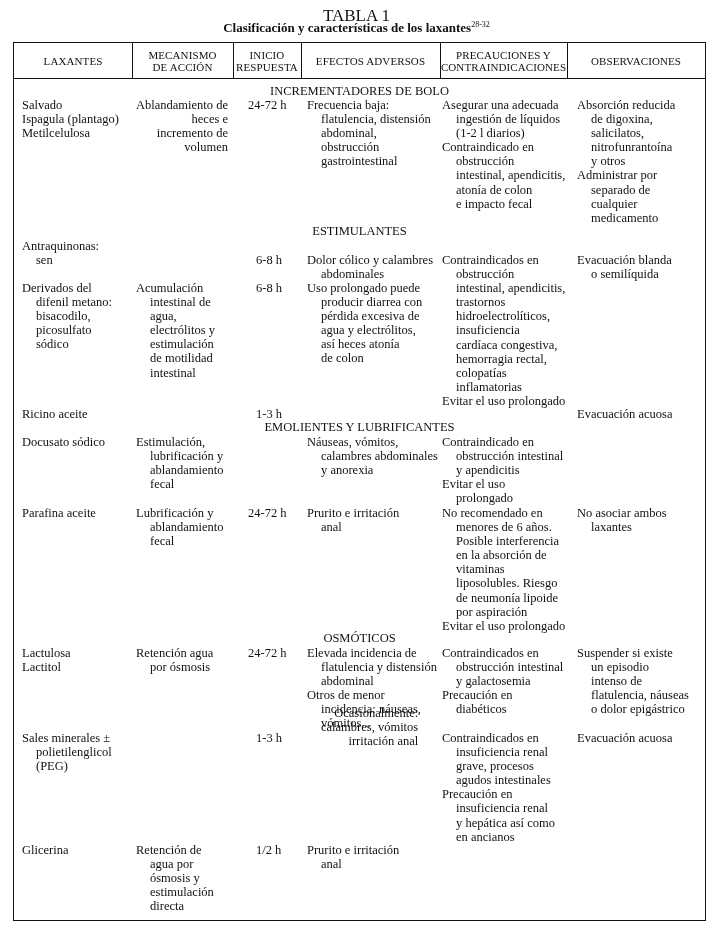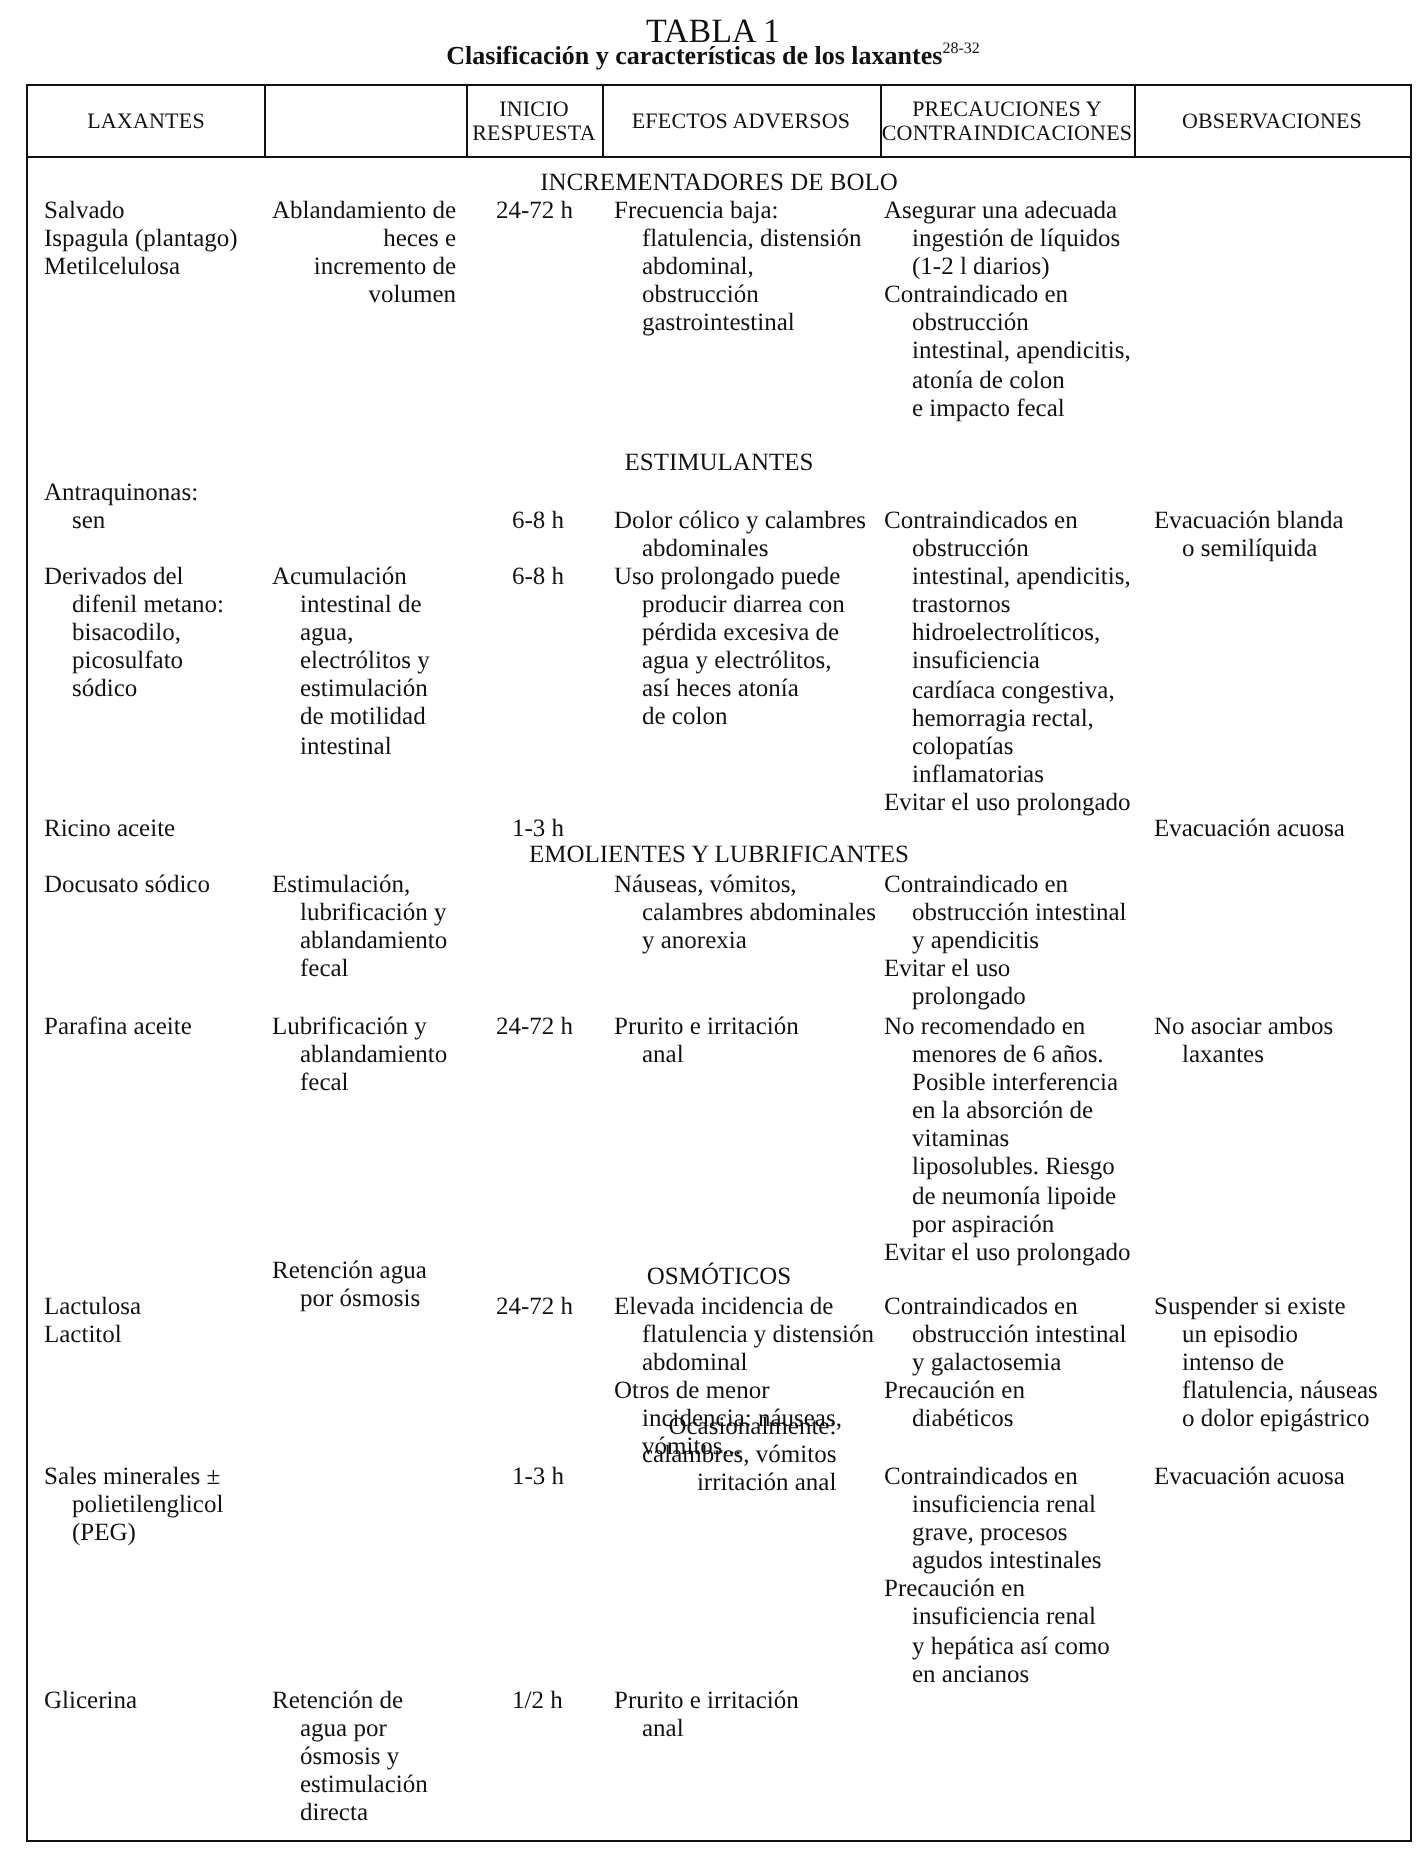--- a/index.html
+++ b/index.html
@@ -25,20 +25,26 @@
 
 <div class="title t1">TABLA 1</div>
 <div class="title t2"><span>Clasificación y características de los laxantes</span><sup>28-32</sup></div>
 
 <div class="tbl">
   <div class="hdr">
     <div class="hc" style="left:0;width:118px;">
         <span>LAXANTES</span>
       </div>
     <div class="vdiv" style="left:118px;"></div>
+    <div class="hc" style="left:118px;width:101px;">
+        <div>
+          <span class="ln">MECANISMO</span>
+          <span class="ln">DE ACCIÓN</span>
+        </div>
+      </div>
     <div class="vdiv" style="left:219px;"></div>
     <div class="hc" style="left:219px;width:68px;">
         <div>
           <span class="ln">INICIO</span>
           <span class="ln">RESPUESTA</span>
         </div>
       </div>
     <div class="vdiv" style="left:287px;"></div>
     <div class="hc" style="left:287px;width:139px;">
         <span>EFECTOS ADVERSOS</span>
@@ -78,20 +84,31 @@
     </div>
   <div class="cell" style="left:428px;top:55px;">
       <span class="ln">Asegurar una adecuada</span>
       <span class="ln ind">ingestión de líquidos</span>
       <span class="ln ind">(1-2 l diarios)</span>
       <span class="ln">Contraindicado en</span>
       <span class="ln ind">obstrucción</span>
       <span class="ln ind">intestinal, apendicitis,</span>
       <span class="ln ind">atonía de colon</span>
       <span class="ln ind">e impacto fecal</span>
+    </div>
+  <div class="cell" style="left:563px;top:55px;">
+      <span class="ln">Absorción reducida</span>
+      <span class="ln ind">de digoxina,</span>
+      <span class="ln ind">salicilatos,</span>
+      <span class="ln ind">nitrofunrantoína</span>
+      <span class="ln ind">y otros</span>
+      <span class="ln">Administrar por</span>
+      <span class="ln ind">separado de</span>
+      <span class="ln ind">cualquier</span>
+      <span class="ln ind">medicamento</span>
     </div>
 
   <div class="sec" style="top:181px;">ESTIMULANTES</div>
   <div class="cell" style="left:8px;top:196px;">
       <span class="ln">Antraquinonas:</span>
       <span class="ln ind">sen</span>
     </div>
   <div class="cell" style="left:242px;top:210px;">6-8 h</div>
   <div class="cell" style="left:293px;top:210px;">
       <span class="ln">Dolor cólico y calambres</span>
@@ -199,21 +216,21 @@
   <div class="cell" style="left:563px;top:463px;">
       <span class="ln">No asociar ambos</span>
       <span class="ln ind">laxantes</span>
     </div>
 
   <div class="sec" style="top:588px;">OSMÓTICOS</div>
   <div class="cell" style="left:8px;top:603px;">
       <span class="ln">Lactulosa</span>
       <span class="ln">Lactitol</span>
     </div>
-  <div class="cell" style="left:122px;top:585px;">
+  <div class="cell" style="left:122px;top:603px;">
       <span class="ln">Retención agua</span>
       <span class="ln ind">por ósmosis</span>
     </div>
   <div class="cell" style="left:234px;top:603px;">24-72 h</div>
   <div class="cell" style="left:293px;top:603px;">
       <span class="ln">Elevada incidencia de</span>
       <span class="ln ind">flatulencia y distensión</span>
       <span class="ln ind">abdominal</span>
       <span class="ln">Otros de menor</span>
       <span class="ln ind">incidencia: náuseas,</span>

